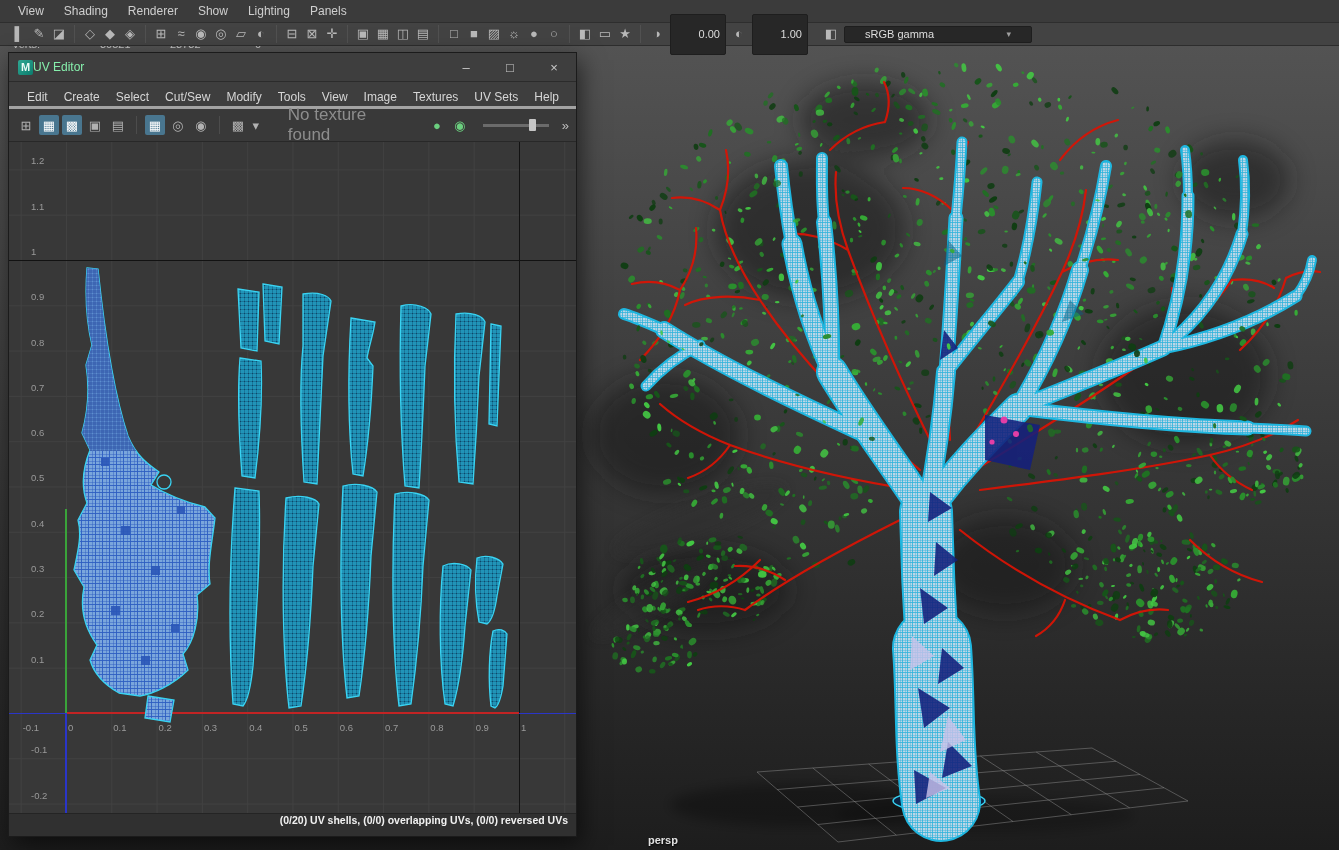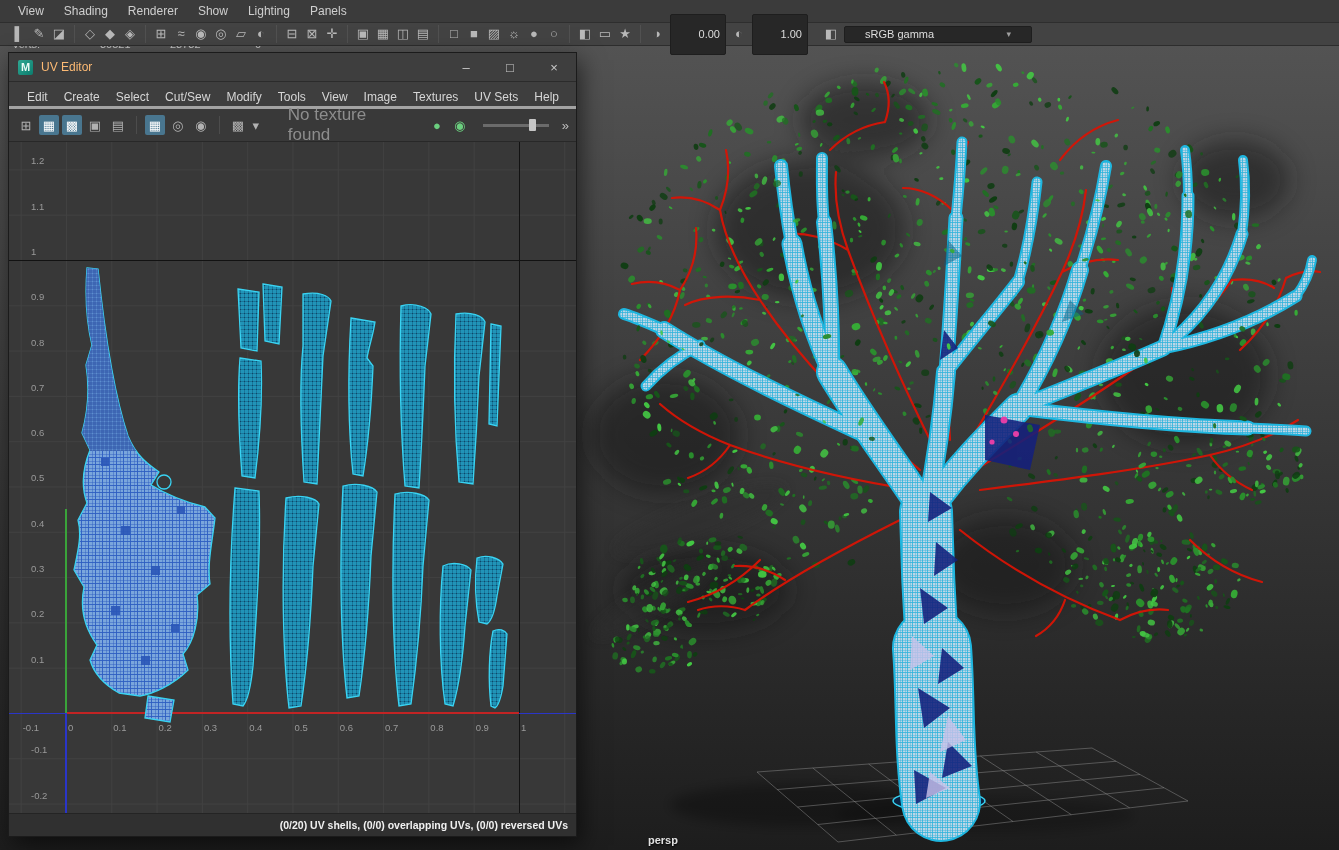--- a/index.html
+++ b/index.html
@@ -34,21 +34,21 @@
   .persp{position:absolute;left:648px;bottom:4px;font-size:11px;font-weight:bold;color:#e2e2e2;text-shadow:0 1px 2px #000}
 
   
   .uvwin{position:absolute;left:8px;top:52px;width:567px;height:783px;background:#3c3c3c;
          border:1px solid #1b1b1b;box-shadow:4px 8px 22px rgba(0,0,0,.55);z-index:10;
          display:flex;flex-direction:column}
   .titlebar{height:28px;background:#3e3e3e;display:flex;align-items:center;padding-left:9px;
             border-bottom:1px solid #2b2b2b;flex:0 0 auto}
   .mlogo{width:15px;height:15px;background:linear-gradient(135deg,#30a893,#0b7d6e);color:#eafaf5;
          font-weight:bold;font-size:11px;display:flex;align-items:center;justify-content:center;border-radius:2px}
-  .title{font-size:12px;color:#fdba74;margin-left:8px}
+  .title{font-size:12px;color:#86efac;margin-left:0}
   .winbtns{margin-left:auto;display:flex;height:100%}
   .winbtns span{width:44px;display:flex;align-items:center;justify-content:center;font-size:13px;color:#c9c9c9}
   .uvmenu{height:24px;background:#3e3e3e;display:flex;align-items:flex-end;padding-left:10px;
           border-bottom:3px solid #a3a3a3;flex:0 0 auto}
   .uvmenu span{font-size:12px;color:#d6d6d6;padding:2px 8px}
   .uvtoolbar{height:32px;background:#393939;display:flex;align-items:center;padding:0 7px;
              border-bottom:1px solid #282828;gap:3px;flex:0 0 auto}
   .uicon{min-width:20px;height:20px;display:flex;align-items:center;justify-content:center;
          font-size:13px;color:#b2b2b2;border-radius:2px}
   .uicon.active{background:#49768f;color:#fff}
@@ -69,21 +69,21 @@
   .ax-h1{top:118px;left:0;right:0;height:1px;background:#121212}
   .ax-bh{top:571px;left:0;right:0;height:1px;background:#2a35c8}
   .ax-rh{top:570px;left:57px;width:453px;height:2px;background:#c22424}
   .ax-gv{left:56px;top:367px;width:2px;height:204px;background:#3aa33a}
   .ax-bv{left:56px;top:571px;bottom:0;width:2px;background:#2a35c8}
   .ylabels{position:absolute;left:22px;top:13.4px;width:30px;z-index:1}
   .ylabels span{display:block;height:45.3px;font-size:9.5px;color:#9a9a9a}
   .xlabels{position:absolute;left:11.7px;top:575px;width:560px;z-index:1;white-space:nowrap}
   .xlabels span{display:inline-block;width:45.3px;font-size:9.5px;color:#9a9a9a;padding-left:2px;box-sizing:border-box}
   .shells{position:absolute;left:0;top:0;z-index:2}
-  .statusbar{height:22px;background:#303030;border-top:1px solid #242424;display:flex;align-items:center;
+  .statusbar{height:22px;background:#303030;border-top:1px solid #242424;display:flex;align-items:flex-start;
              justify-content:flex-end;padding-right:8px;font-size:10.5px;font-weight:bold;color:#f1f1f1;flex:0 0 auto}
 </style>
 </head>
 <body>
 
 <div class="viewport" data-name="perspective-viewport">
   <svg id="tree-svg" viewBox="0 0 1339 805" data-name="viewport-canvas" preserveAspectRatio="none">
     <defs>
       <filter id="blurBig" x="-60%" y="-60%" width="220%" height="220%">
           <feGaussianBlur stdDeviation="13"></feGaussianBlur>

